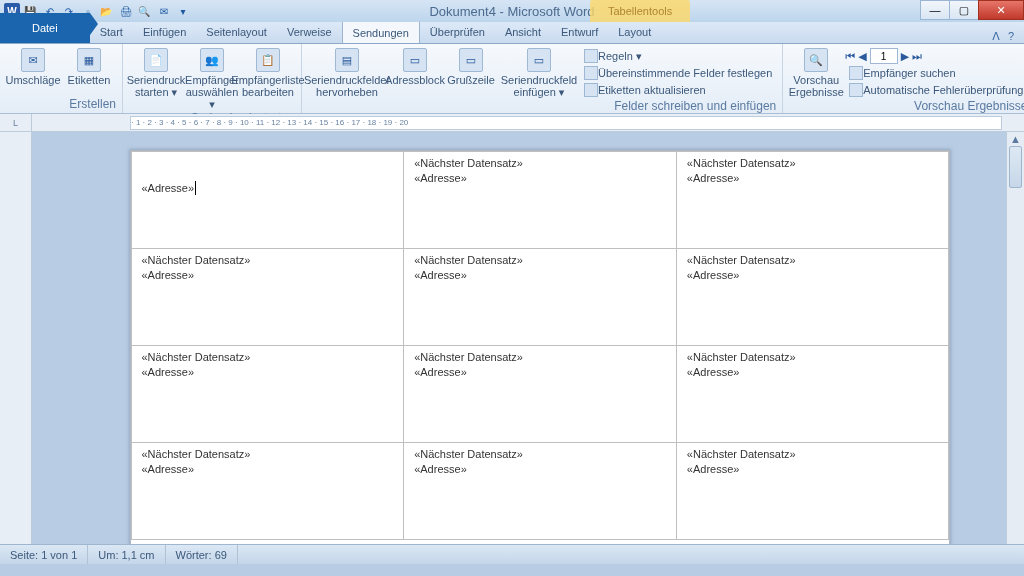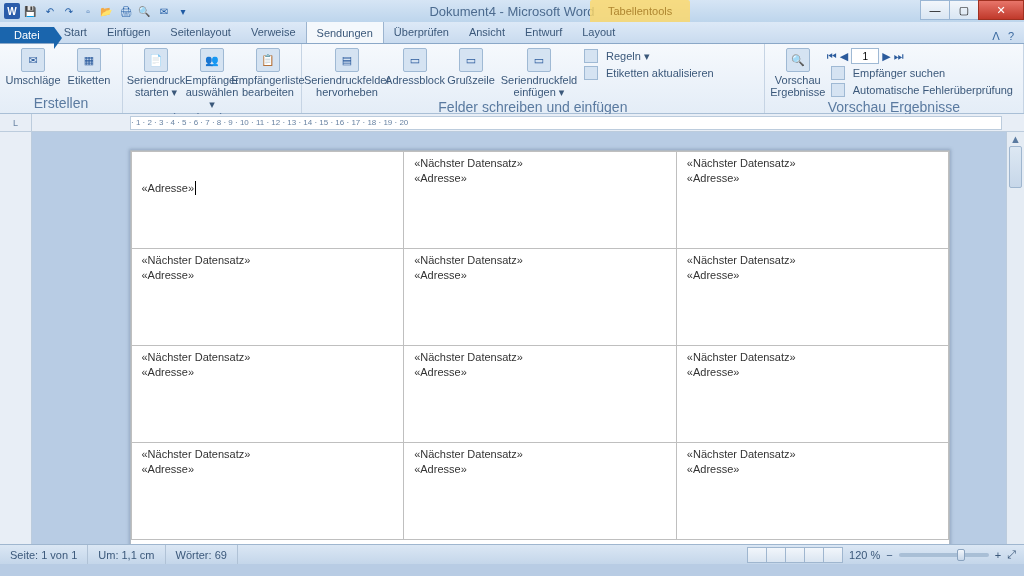--- a/index.html
+++ b/index.html
@@ -6,34 +6,34 @@
 body{background:#b8cce4;overflow:hidden;width:1024px;height:576px;position:relative;}
 .titlebar{height:22px;background:linear-gradient(#d6e5f5,#bdd5ec);display:flex;align-items:center;position:relative;}
 .qat{display:flex;align-items:center;gap:3px;padding-left:4px;}
 .qat-icon{width:16px;height:16px;display:flex;align-items:center;justify-content:center;color:#1f5aa3;font-size:10px;}
 .title-center{position:absolute;left:50%;transform:translateX(-50%);color:#4b6a8e;font-size:13px;}
 .title-contextual{position:absolute;left:590px;background:#ffd966;color:#a97100;height:22px;padding:0 18px;display:flex;align-items:center;font-size:11px;border-radius:2px 2px 0 0;opacity:.8;}
 .winbtns{margin-left:auto;display:flex;height:100%;}
 .winbtn{width:30px;height:20px;display:flex;align-items:center;justify-content:center;border:1px solid #9ab6d4;background:linear-gradient(#f2f6fb,#d9e6f3);margin-left:-1px;}
 .winbtn.close{background:linear-gradient(#e8756a,#c0392b);border-color:#a03020;color:#fff;width:46px;}
 .tabs{height:22px;background:linear-gradient(#dde9f7,#c9dbef);display:flex;align-items:flex-end;border-bottom:1px solid #8ba8c8;}
-.tab-file{background:#1a65ad;color:#fff;padding:4px 14px;height:16px;display:flex;align-items:center;position:relative;}
+.tab-file{background:#1a65ad;color:#fff;padding:4px 32px;height:30px;display:flex;align-items:center;position:relative;}
 .tab-file::after{content:"";position:absolute;right:-8px;top:0;border-left:8px solid #1a65ad;border-top:11px solid transparent;border-bottom:11px solid transparent;}
 .tab{padding:4px 10px;color:#3b587a;height:22px;display:flex;align-items:center;margin-top:23px;}
 .tab.active{background:#f4f8fc;border:1px solid #9cb4cf;border-bottom:none;color:#3b587a;}
 .help-icons{margin-left:auto;display:flex;gap:8px;padding-right:10px;color:#3b6aa0;}
 .ribbon{height:70px;background:linear-gradient(#f6f9fd,#e4edf7);display:flex;border-bottom:1px solid #a9bfd6;}
 .group{border-right:1px solid #c6d4e4;padding:2px 6px;display:flex;flex-direction:column;justify-content:space-between;}
 .group-top{display:flex;gap:2px;flex:1;align-items:flex-start;}
-.group-label{text-align:center;color:#5a7aa0;font-size:14px;padding-top:1px;}
+.group-label{text-align:right;color:#5a7aa0;font-size:12px;padding-top:1px;}
 .big-btn{display:flex;flex-direction:column;align-items:center;width:54px;padding-top:2px;gap:2px;text-align:center;color:#3b587a;font-size:10px;line-height:1.1;}
 .big-btn .ico{width:24px;height:24px;background:#d5e3f2;border:1px solid #9fb9d4;border-radius:2px;display:flex;align-items:center;justify-content:center;color:#2a5a9c;}
 .big-btn.wide{width:78px;}
 .small-list{display:flex;flex-direction:column;gap:1px;padding-top:2px;}
-.small-btn{display:flex;align-items:center;gap:8px;color:#3b587a;font-size:10px;padding:1px 4px;white-space:nowrap;}
+.small-btn{display:flex;align-items:center;gap:0;color:#3b587a;font-size:10px;padding:1px 4px;white-space:nowrap;}
 .small-btn .si{width:14px;height:14px;background:#d5e3f2;border:1px solid #9fb9d4;display:inline-block;}
 .nav-ctrl{display:flex;align-items:center;gap:3px;color:#2a5a9c;}
 .nav-ctrl input{width:28px;height:16px;border:1px solid #9fb9d4;text-align:center;font-size:10px;}
 .ruler-h{height:18px;background:#e8eef6;display:flex;align-items:center;border-bottom:1px solid #bcccdd;position:relative;}
 .ruler-corner{width:32px;height:18px;border-right:1px solid #bcccdd;display:flex;align-items:center;justify-content:center;color:#6a84a3;font-size:9px;}
 .ruler-bar{flex:1;margin-left:98px;margin-right:22px;height:14px;background:#fff;border:1px solid #bcccdd;font-size:8px;color:#6a84a3;display:flex;align-items:center;overflow:hidden;}
 .workspace{position:absolute;top:132px;left:0;right:0;bottom:20px;display:flex;}
 .ruler-v{width:32px;background:#e8eef6;border-right:1px solid #bcccdd;}
 .canvas{flex:1;background:#b8cce4;overflow:hidden;position:relative;padding:18px 0 0 98px;}
 .page{background:#fff;width:820px;min-height:600px;box-shadow:0 0 3px 1px rgba(80,100,130,.35);border:1px solid #b0b9c2;}
@@ -143,20 +143,24 @@
           <div class="ico">▭</div>
           <span>Seriendruckfeld einfügen ▾</span>
         </div>
       <div class="small-list">
         <div class="small-btn">
             <span class="si"></span>
             <span>Regeln ▾</span>
           </div>
         <div class="small-btn">
             <span class="si"></span>
+            <span>Übereinstimmende Felder festlegen</span>
+          </div>
+        <div class="small-btn">
+            <span class="si"></span>
             <span>Etiketten aktualisieren</span>
           </div>
       </div>
     </div>
     <div class="group-label">Felder schreiben und einfügen</div>
   </div>
   <div class="group">
     <div class="group-top">
       <div class="big-btn">
           <div class="ico">🔍</div>
@@ -248,29 +252,13 @@
 <div class="scroll-v">
   <div class="arr" style="top:0">▲</div>
   <div class="thumb"></div>
   <div class="arr" style="bottom:0">▼</div>
 </div>
 
 <div class="statusbar">
   <div class="status-seg">Seite: 1 von 1</div>
   <div class="status-seg">Um: 1,1 cm</div>
   <div class="status-seg">Wörter: 69</div>
-  <div class="status-right">
-    <div class="view-btns">
-      <div class="vbtn"></div>
-      <div class="vbtn"></div>
-      <div class="vbtn"></div>
-      <div class="vbtn"></div>
-      <div class="vbtn"></div>
-    </div>
-    <span>120 %</span>
-    <span>−</span>
-    <div class="zoom-slider">
-        <div class="knob"></div>
-      </div>
-    <span>+</span>
-    <span>⤢</span>
-  </div>
 </div>
 
 </body></html>

